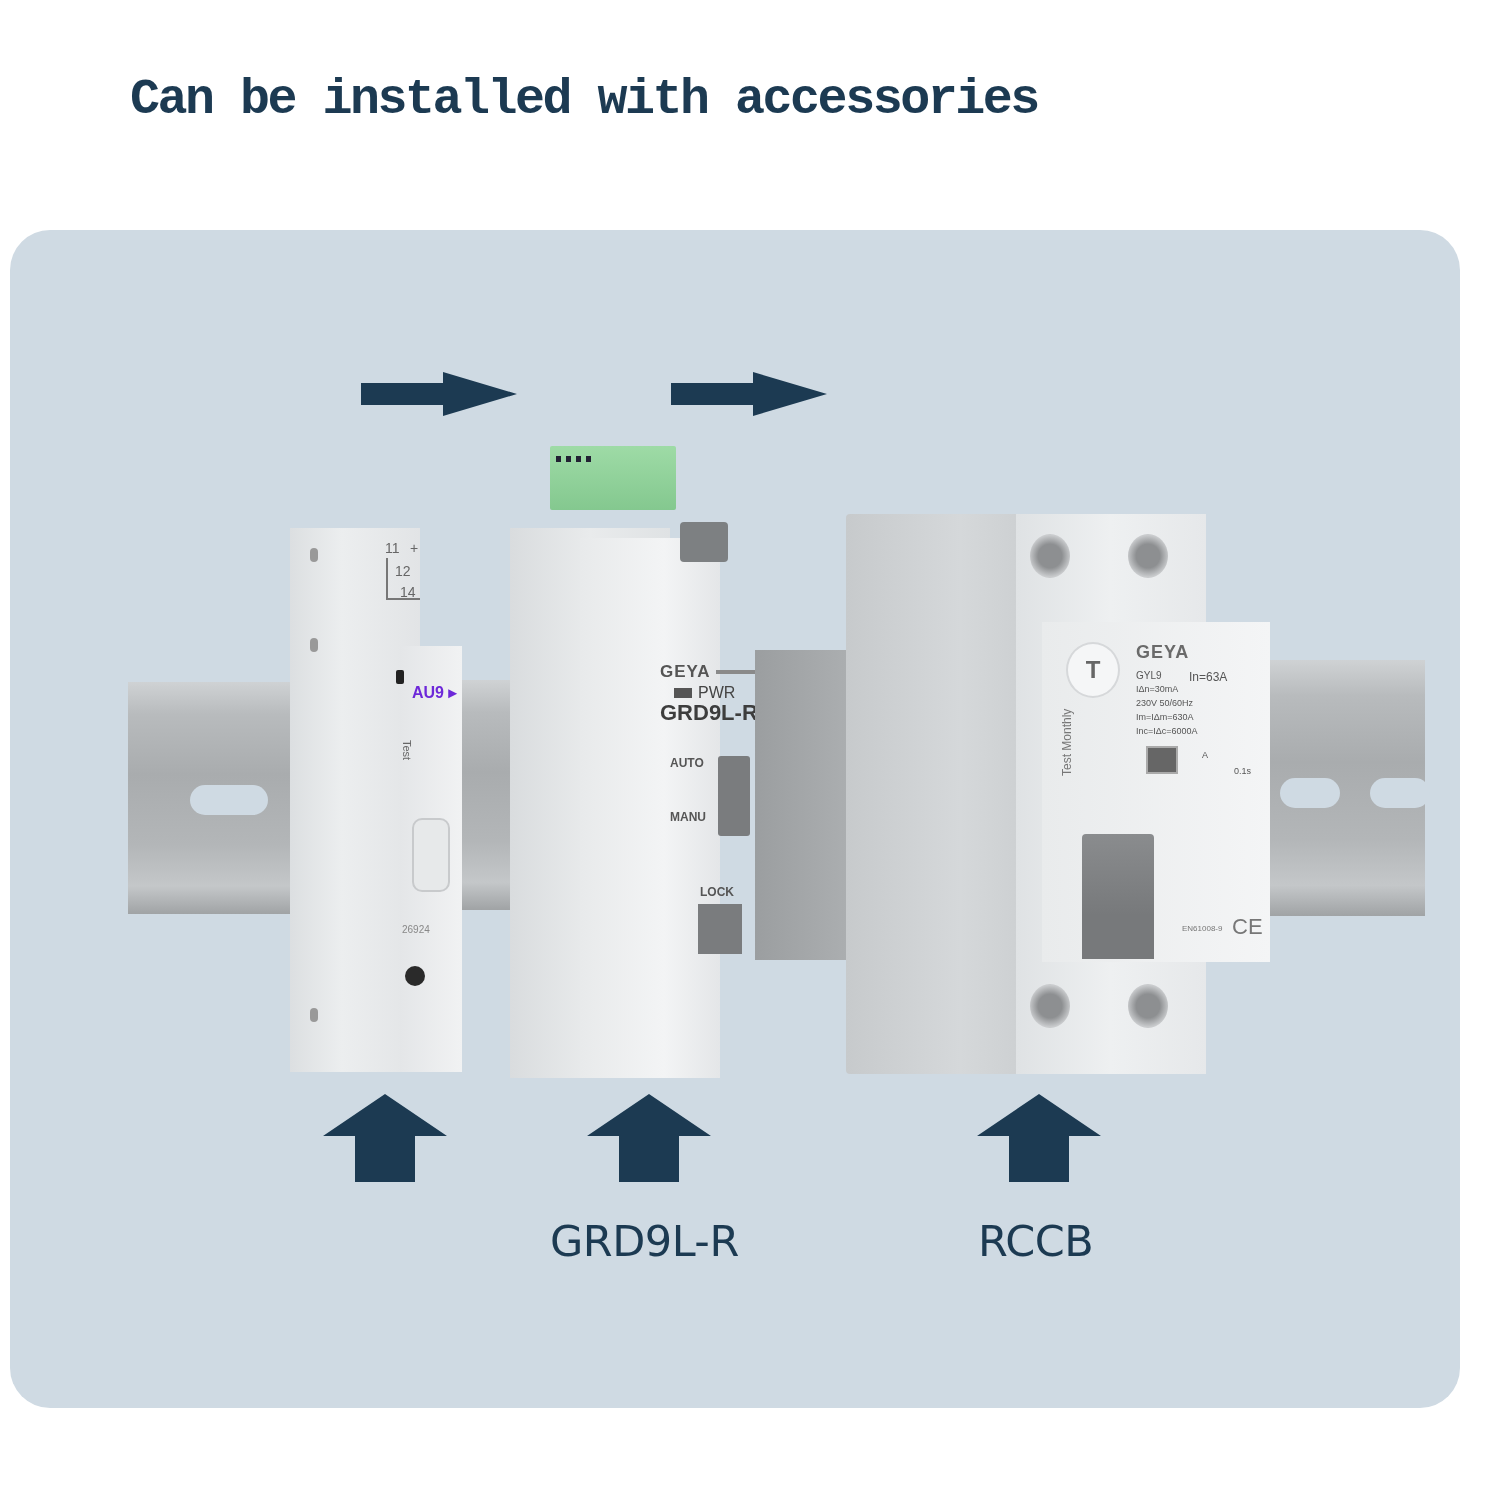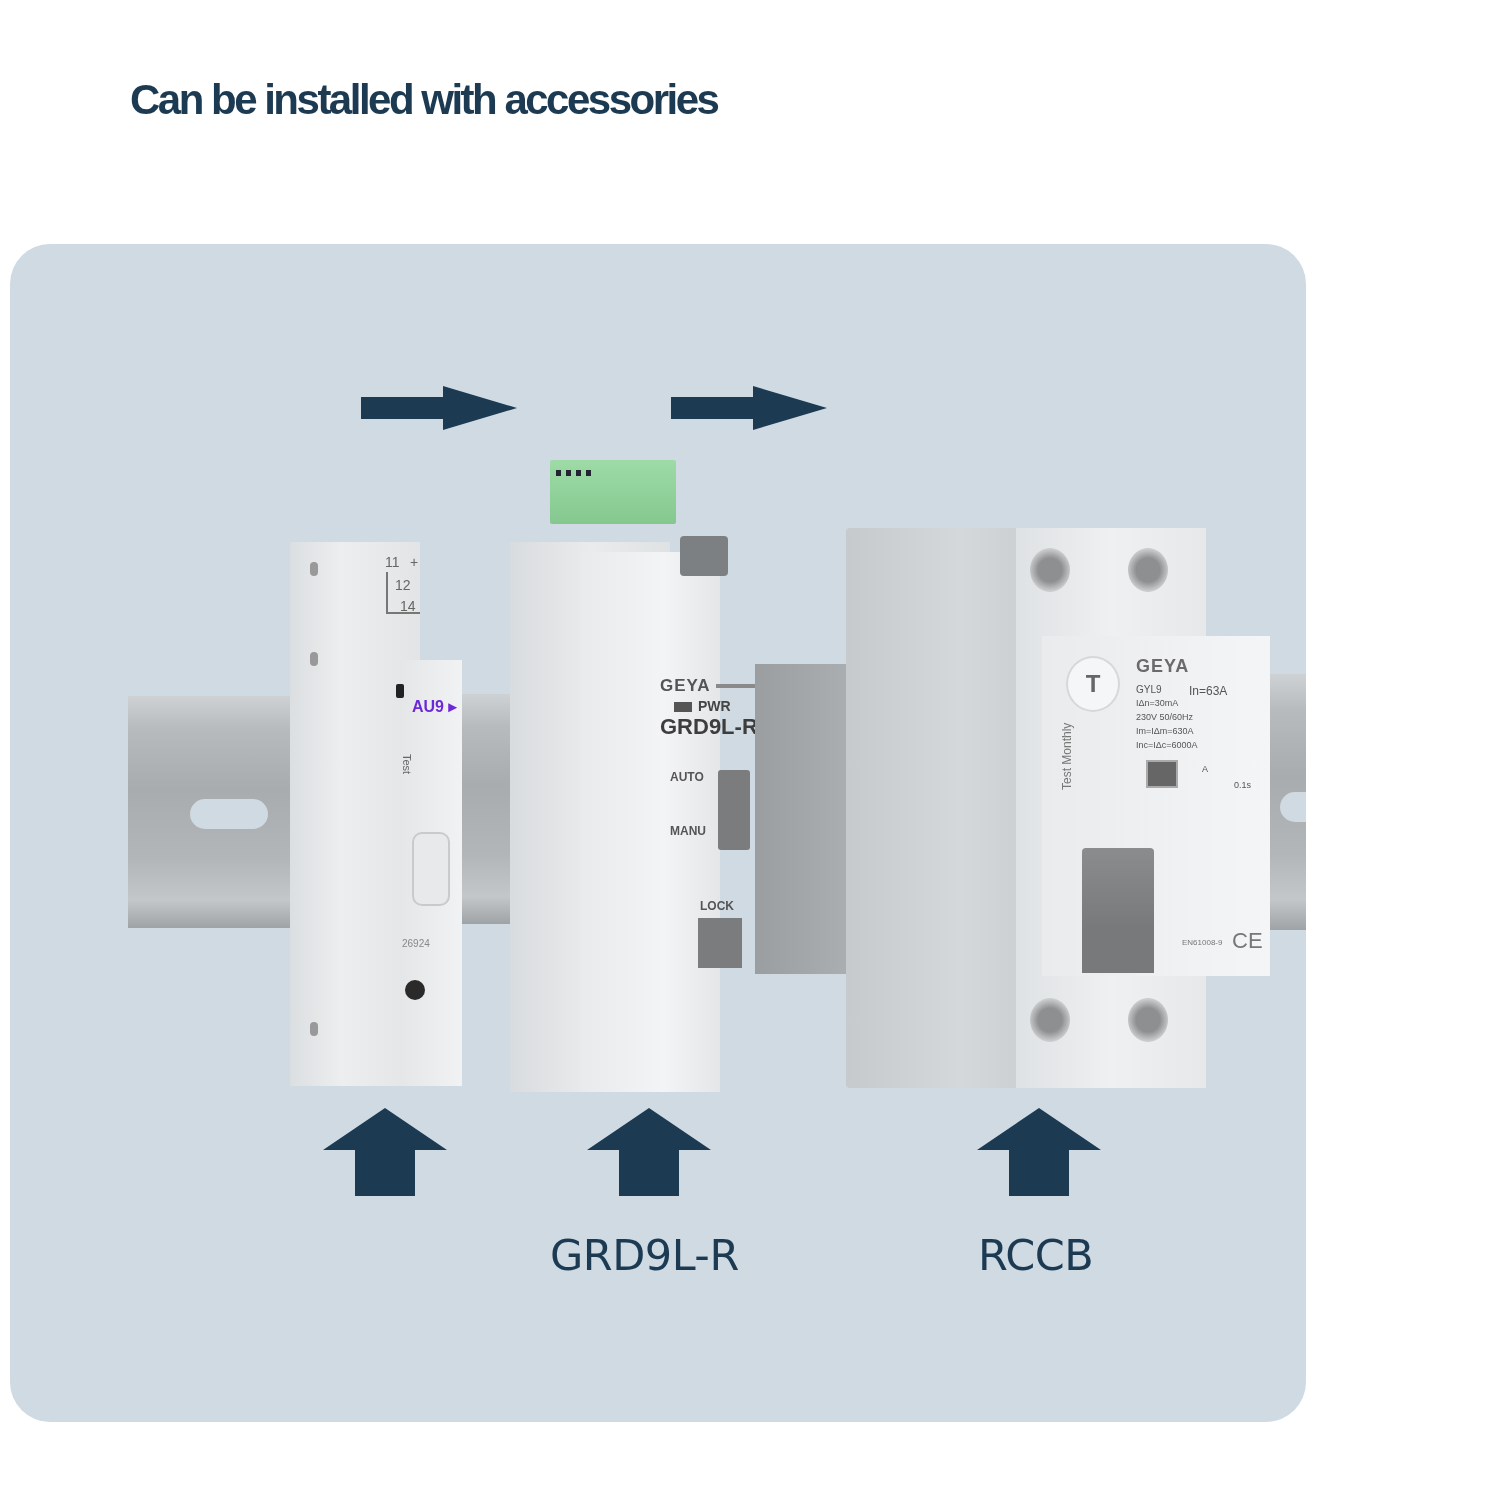--- a/index.html
+++ b/index.html
@@ -1,18 +1,18 @@
 <!DOCTYPE html>
 <html><head>
 <meta charset="utf-8">
 <style>
   html,body{margin:0;padding:0;}
   body{width:1500px;height:1500px;background:#ffffff;position:relative;overflow:hidden;font-family:"Liberation Sans",sans-serif;}
-  .title{position:absolute;left:130px;top:55px;font-family:Liberation Sans, sans-serif;font-weight:bold;font-size:42px;letter-spacing:-2.5px;color:#1c3a52;white-space:nowrap;line-height:90px;}
-  .panel{position:absolute;left:10px;top:244px;width:1296px;height:1178px;background:#cfdae3;border-radius:40px;overflow:hidden;}
+  .title{position:absolute;left:130px;top:55px;font-family:Liberation Mono, monospace;font-weight:bold;font-size:50px;letter-spacing:-2.5px;color:#1c3a52;white-space:nowrap;line-height:90px;}
+  .panel{position:absolute;left:10px;top:230px;width:1450px;height:1178px;background:#cfdae3;border-radius:40px;overflow:hidden;}
   .abs{position:absolute;}
   .arrow svg{display:block;}
   .label{position:absolute;font-family:"DejaVu Sans",sans-serif;font-size:43px;color:#1c3a52;line-height:50px;white-space:nowrap;letter-spacing:-0.5px;}
   
   .rail{position:absolute;background:linear-gradient(180deg,#cfd2d4 0%,#b8bbbd 14%,#a9acae 40%,#b3b6b8 70%,#c4c7c9 88%,#a0a3a5 100%);}
   .slot{position:absolute;background:#cfdae3;border-radius:20px;}
   .dev{position:absolute;}
   .txt{position:absolute;color:#555;white-space:nowrap;}
 </style>
 </head>
@@ -72,21 +72,21 @@
       <div class="abs" style="left:26px;top:10px;width:5px;height:6px;background:#223;"></div>
       <div class="abs" style="left:36px;top:10px;width:5px;height:6px;background:#223;"></div>
     </div>
     <div class="abs" style="left:0;top:90px;width:160px;height:550px;background:linear-gradient(90deg,#d9dcde,#e9ebec 50%,#dfe2e4);"></div>
     <div class="abs" style="left:70px;top:100px;width:140px;height:540px;background:linear-gradient(90deg,#e8eaeb,#f3f4f5 60%,#e4e6e8);"></div>
     <div class="abs" style="left:170px;top:84px;width:48px;height:40px;background:#7d8082;border-radius:4px;"></div>
 
     <div class="txt" style="left:150px;top:224px;font-size:17px;font-weight:bold;color:#555;letter-spacing:1px;">GEYA</div>
     <div class="abs" style="left:206px;top:232px;width:56px;height:4px;background:#8a8a8a;"></div>
     <div class="abs" style="left:164px;top:250px;width:18px;height:10px;background:#555;"></div>
-    <div class="txt" style="left:188px;top:246px;font-size:14px;color:#444;font-weight:bold;">PWR</div>
+    <div class="txt" style="left:188px;top:246px;font-size:16px;color:#444;">PWR</div>
     <div class="txt" style="left:150px;top:262px;font-size:22px;font-weight:bold;color:#3d3d3d;">GRD9L-R</div>
     <div class="txt" style="left:160px;top:318px;font-size:12px;font-weight:bold;color:#555;">AUTO</div>
     <div class="txt" style="left:160px;top:372px;font-size:12px;font-weight:bold;color:#555;">MANU</div>
     <div class="abs" style="left:208px;top:318px;width:32px;height:80px;background:#7a7c7e;border-radius:3px;"></div>
     <div class="abs" style="left:245px;top:318px;width:2px;height:80px;background:#666;"></div>
     <div class="txt" style="left:190px;top:447px;font-size:12px;font-weight:bold;color:#555;">LOCK</div>
     <div class="abs" style="left:188px;top:466px;width:44px;height:50px;background:#7a7c7e;"></div>
   </div>
 
   <div class="abs" style="left:745px;top:420px;width:120px;height:310px;background:linear-gradient(90deg,#9b9ea0,#b0b3b5);"></div>

